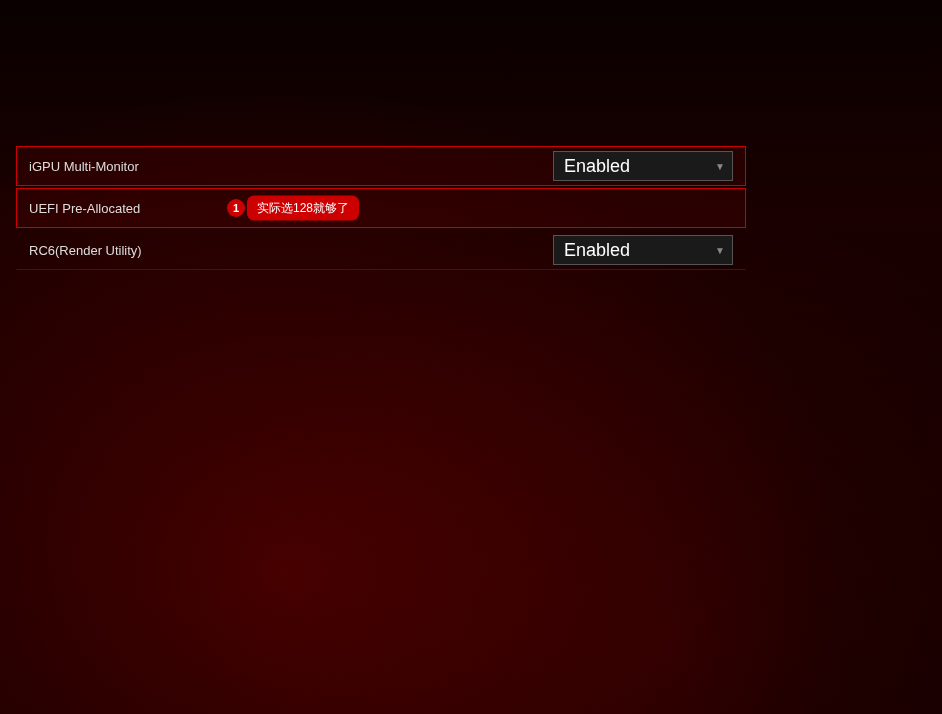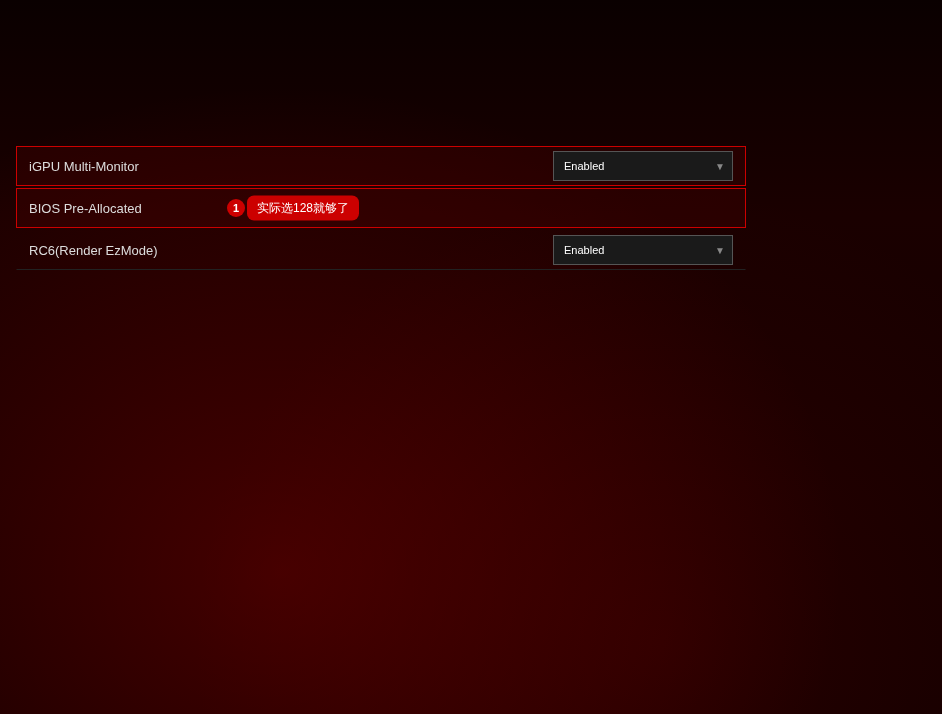--- a/index.html
+++ b/index.html
@@ -211,21 +211,21 @@
       display: flex;
       align-items: center;
       gap: 6px;
     }
 
     .select-box {
       background: #1a1a1a;
       border: 1px solid #555;
       color: #fff;
       padding: 4px 28px 4px 10px;
-      font-size: 11px;
+      font-size: 18px;
       min-width: 180px;
       height: 30px;
       appearance: none;
       -webkit-appearance: none;
       cursor: pointer;
       position: relative;
     }
 
     .select-wrapper {
       position: relative;
@@ -484,27 +484,27 @@
             <div class="select-wrapper">
               <select class="select-box">
                 <option>Enabled</option>
                 <option>Disabled</option>
               </select>
             </div>
           </div>
         </div>
 
         <div class="setting-row highlighted" style="position:relative;">
-          <span class="setting-label">BIOS Pre-Allocated</span>
+          <span class="setting-label">UEFI Pre-Allocated</span>
           <div class="annotation-tooltip">实际选128就够了</div>
           <div class="annotation-badge">1</div>
         </div>
 
         <div class="setting-row normal">
-          <span class="setting-label">RC6(Render EzMode)</span>
+          <span class="setting-label">RC6(Render Utility)</span>
           <div class="setting-value">
             <div class="select-wrapper">
               <select class="select-box">
                 <option>Enabled</option>
                 <option>Disabled</option>
               </select>
             </div>
           </div>
         </div>
 

